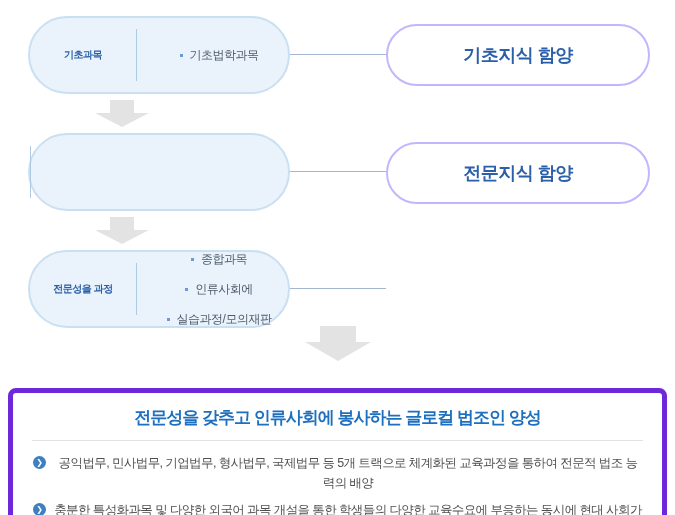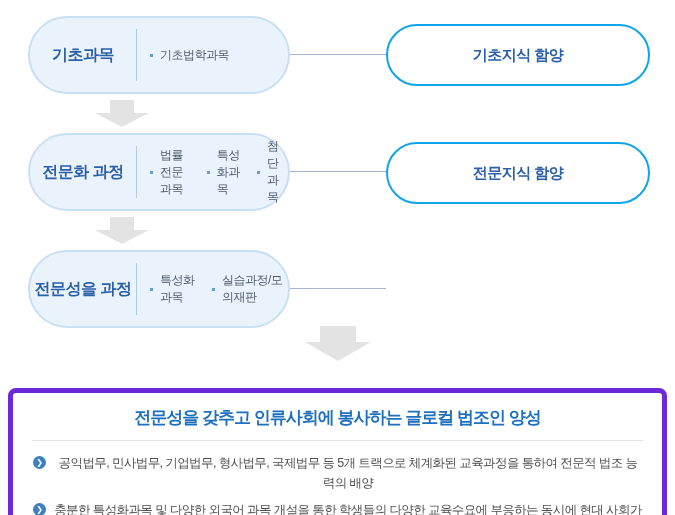--- a/index.html
+++ b/index.html
@@ -5,32 +5,32 @@
   html, body { margin:0; padding:0; background:#ffffff; }
   body { font-family:"Liberation Sans","DejaVu Sans",sans-serif; }
   .canvas { position:relative; width:675px; height:515px; background:#ffffff; overflow:hidden; }
 
   
   .stage-pill {
     position:absolute; left:28px; width:262px; height:78px;
     background:#eaf3fb; border:2px solid #c9dff2; border-radius:41px;
     box-sizing:border-box; display:flex; align-items:center;
   }
-  .stage-label { width:106px; text-align:center; font-weight:bold; font-size:16px; color:#2b5fa9; letter-spacing:-0.5px; }
+  .stage-label { width:106px; text-align:center; font-weight:bold; font-size:10px; color:#2b5fa9; letter-spacing:-0.5px; }
   .stage-divider { width:1px; height:52px; background:#aecbe6; }
-  .course-list { flex:1; padding-left:13px; display:flex; flex-direction:row; gap:13px;align-items:center; }
+  .course-list { flex:1; padding-left:13px; display:flex; flex-direction:column; gap:13px;align-items:center; }
   .course-item { display:flex; align-items:center; font-size:12px; color:#4d5a6b; letter-spacing:-0.5px; }
   .course-dot { flex:0 0 auto; width:3px; height:3px; background:#6b9bd2; margin-right:7px; }
 
   
   .outcome-pill {
     position:absolute; left:386px; width:264px; height:62px;
-    background:#ffffff; border:2px solid #0ea5e9; border-radius:33px;
+    background:#ffffff; border:2px solid #c4b5fd; border-radius:33px;
     box-sizing:border-box; display:flex; align-items:center; justify-content:center;
-    font-weight:bold; font-size:15px; color:#2b5fa9; letter-spacing:-0.5px;
+    font-weight:bold; font-size:18px; color:#2b5fa9; letter-spacing:-0.5px;
   }
 
   
   .connector { position:absolute; left:290px; width:96px; height:1px; background:#a3b8d0; }
 
   
   .step-arrow { position:absolute; }
   .step-arrow .stem { width:24px; height:13px; background:#e3e3e3; margin:0 auto; }
   .step-arrow .head { width:0; height:0; margin:0 auto;
     border-left:27px solid transparent; border-right:27px solid transparent; border-top:14px solid #e3e3e3; }
@@ -74,52 +74,41 @@
   </div>
   <div class="connector r1-line"></div>
   <div class="outcome-pill r1-outcome">기초지식 함양</div>
 
   <div class="step-arrow arrow-1">
     <div class="stem"></div>
     <div class="head"></div>
   </div>
 
   <div class="stage-pill r2-stage">
-    <div class="stage-label">전문화 과정</div>
     <div class="stage-divider"></div>
-    <div class="course-list">
-      <div class="course-item">
-          <span class="course-dot"></span>
-          <span>법률전문과목</span>
-        </div>
-      <div class="course-item">
-          <span class="course-dot"></span>
-          <span>특성화과목</span>
-        </div>
-      <div class="course-item">
-          <span class="course-dot"></span>
-          <span>첨단과목</span>
-        </div>
-    </div>
   </div>
   <div class="connector r2-line"></div>
   <div class="outcome-pill r2-outcome">전문지식 함양</div>
 
   <div class="step-arrow arrow-2">
     <div class="stem"></div>
     <div class="head"></div>
   </div>
 
   <div class="stage-pill r3-stage">
     <div class="stage-label">전문성을 과정</div>
     <div class="stage-divider"></div>
     <div class="course-list">
       <div class="course-item">
           <span class="course-dot"></span>
-          <span>특성화과목</span>
+          <span>종합과목</span>
+        </div>
+      <div class="course-item">
+          <span class="course-dot"></span>
+          <span>인류사회에</span>
         </div>
       <div class="course-item">
           <span class="course-dot"></span>
           <span>실습과정/모의재판</span>
         </div>
     </div>
   </div>
   <div class="connector r3-line"></div>
 
   <div class="step-arrow big arrow-big">

